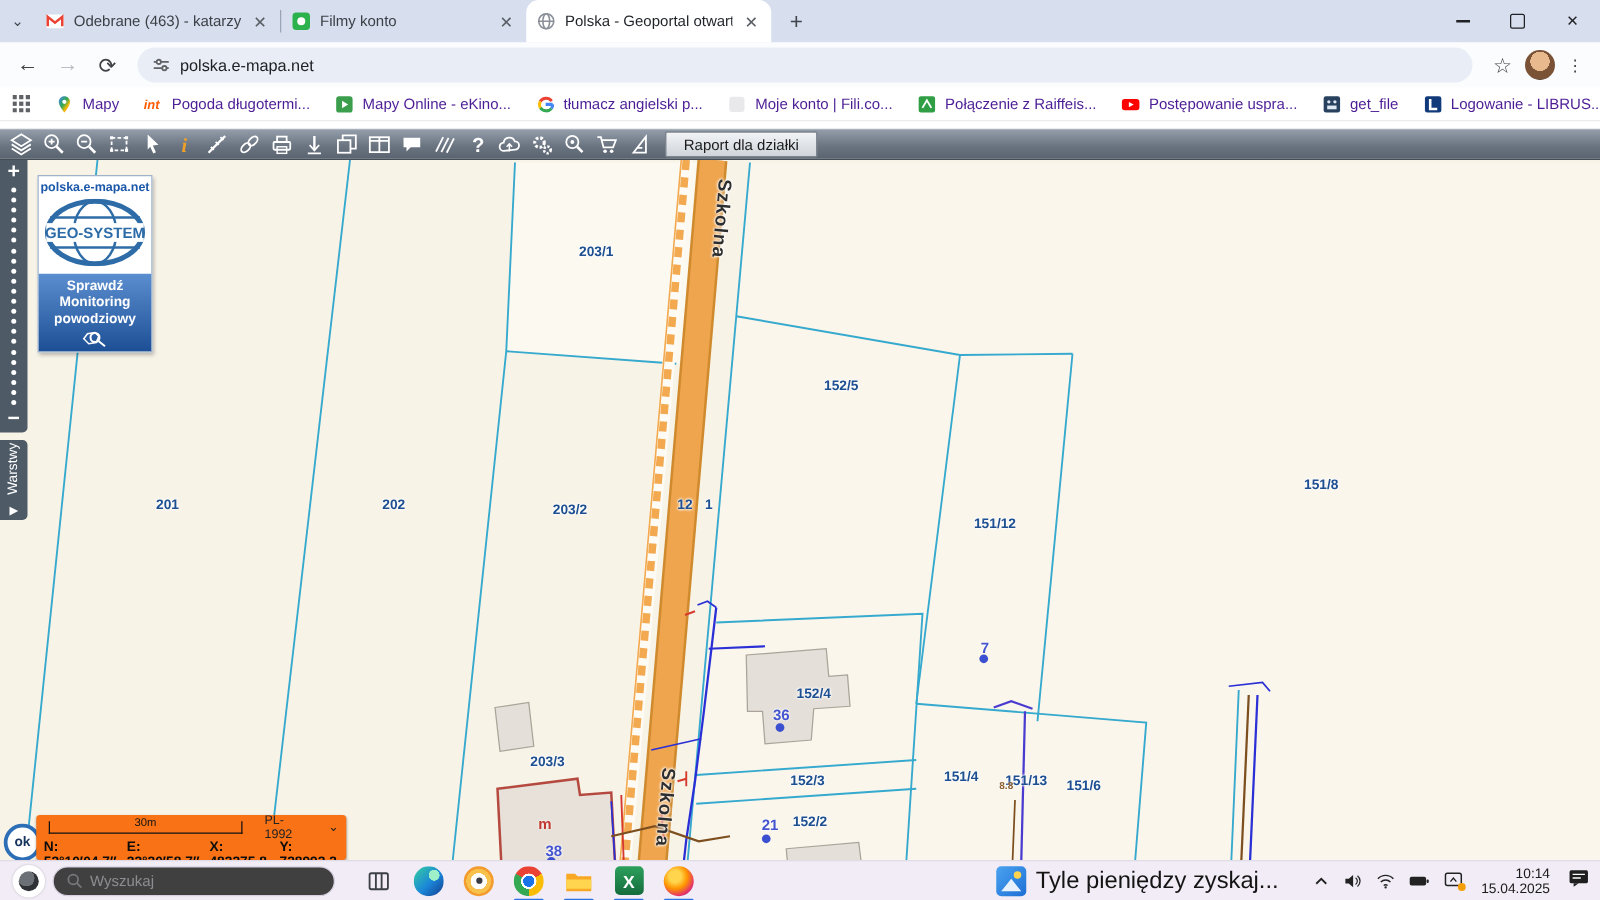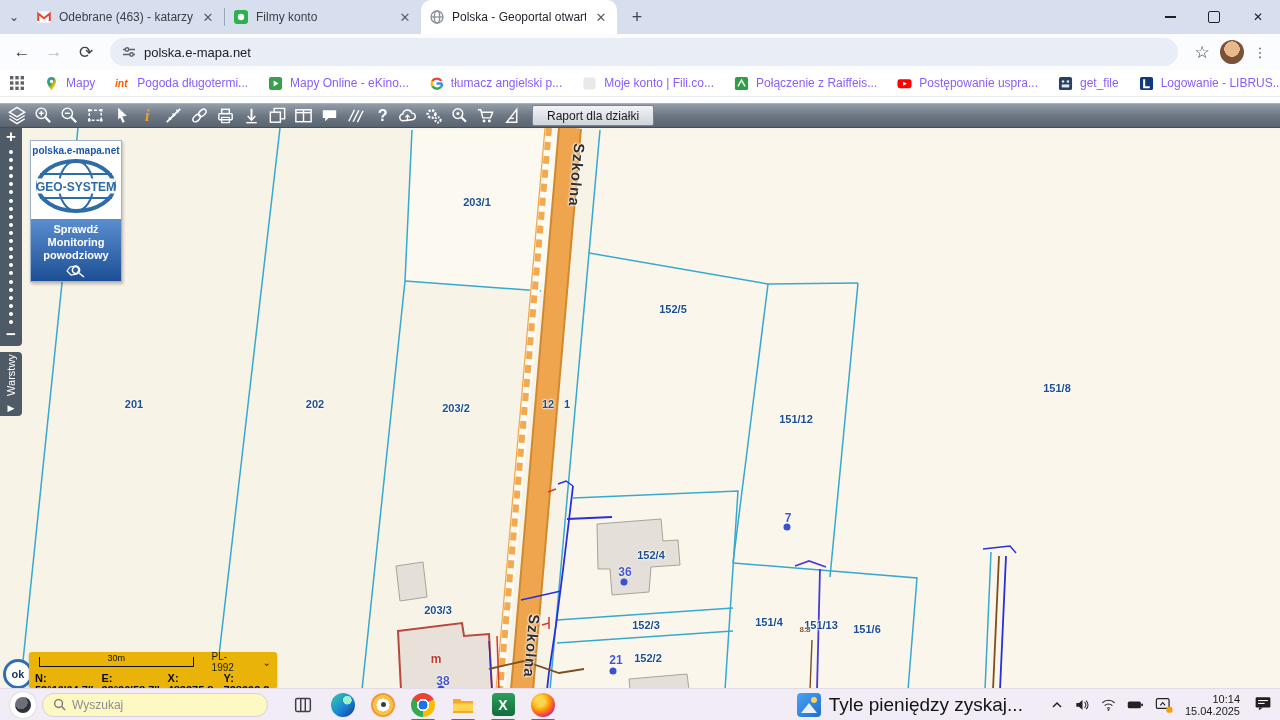--- a/index.html
+++ b/index.html
@@ -40,21 +40,21 @@
   .avatar{width:24px;height:24px;border-radius:50%;
     background:radial-gradient(circle at 50% 38%,#e8b98c 0 40%,#7a5236 41% 75%,#4a3524 76%);}
   .kebab{width:24px;height:24px;display:flex;align-items:center;justify-content:center;
     color:#3f4246;font-size:13px;letter-spacing:0;}
 
   .bmrow{position:absolute;left:0;top:70px;width:1280px;height:27px;background:#fff;
     display:flex;align-items:center;gap:0;padding:0 10px;box-sizing:border-box;
     border-bottom:1px solid #ececec;}
   .appsgrid{width:20px;height:20px;margin-right:8px;display:flex;align-items:center;justify-content:center;}
   .bm-sep{width:1px;height:16px;background:#d6d6d6;margin:0 10px 0 2px;}
-  .bm{display:flex;align-items:center;gap:6px;font-size:12px;color:#8b5cf6;margin-right:20px;white-space:nowrap;}
+  .bm{display:flex;align-items:center;gap:6px;font-size:12px;color:#4c1d95;margin-right:20px;white-space:nowrap;}
   .bm .fav,.bm .fav svg{width:15px;height:15px;}
 
   
   .maptoolbar{position:absolute;left:0;top:103px;width:1280px;height:25px;
     background:linear-gradient(#939daa,#6b7582 55%,#5a6470);
     border-top:1px solid #aab2bd;border-bottom:1px solid #454d56;
     display:flex;align-items:center;padding-left:4px;box-sizing:border-box;}
   .tbtn{width:26px;height:23px;display:flex;align-items:center;justify-content:center;}
   .tbtn svg{width:21px;height:21px;display:block;}
   .report-btn{margin-left:8px;height:19px;padding:0 14px;font-size:12px;color:#1b1b1b;
@@ -105,42 +105,42 @@
   .lp-globe{display:block;margin:1px auto 2px;}
   .lp-band{position:absolute;left:0;right:0;bottom:0;height:62px;
     background:linear-gradient(#5b8ecf,#1d4f96);text-align:center;color:#fff;
     font-weight:bold;font-size:11px;line-height:13px;padding-top:4px;box-sizing:border-box;}
   .lp-band svg{margin-top:1px;}
 
   
   .okbtn{position:absolute;left:3px;top:531px;width:24px;height:24px;border-radius:50%;
     background:#fff;border:3px solid #2d6fb7;display:flex;align-items:center;justify-content:center;
     font-size:11px;font-weight:bold;color:#16355e;box-sizing:content-box;}
-  .scalepanel{position:absolute;left:29px;top:524px;width:248px;height:36px;background:#eab308;
+  .scalepanel{position:absolute;left:29px;top:524px;width:248px;height:36px;background:#f97316;
     border-radius:3px;box-shadow:0 1px 2px rgba(0,0,0,.3);padding:2px 6px;box-sizing:border-box;}
   .sp-row1{display:flex;align-items:center;height:16px;}
   .scalebar{width:156px;height:9px;border-left:1.5px solid #111;border-right:1.5px solid #111;
     border-bottom:1.5px solid #111;position:relative;margin-left:4px;}
   .scalebar span{position:absolute;left:0;right:0;top:-4px;text-align:center;font-size:9px;color:#111;}
   .crs{margin-left:18px;font-size:10px;color:#222;}
   .crs-chev{margin-left:14px;font-size:10px;color:#222;}
   .sp-row2{display:flex;gap:8px;font-size:11px;font-weight:bold;color:#0c0c0c;margin-top:2px;}
 
   .attrib{position:absolute;right:4px;bottom:1px;text-align:right;font-size:9px;color:#3a3a3a;
     line-height:10px;}
   .attrib .ghost{color:#8a6a60;opacity:.55;}
 
   
   .taskbar{position:absolute;left:0;top:688px;width:1280px;height:32px;background:#f1ecf5;
     border-top:1px solid #e0dbe6;display:flex;align-items:center;padding:0 6px;box-sizing:border-box;}
   .startbtn{width:26px;height:26px;border-radius:50%;background:#fff;display:flex;
     align-items:center;justify-content:center;margin:0 6px 0 4px;box-shadow:0 0 2px rgba(0,0,0,.2);}
   .startbtn .core{width:16px;height:16px;border-radius:50%;
     background:radial-gradient(circle at 38% 35%,#6b7077 0 45%,#2f3136 46%);}
-  .tb-searchbox{width:226px;height:24px;background:#fef9c3;border:1px solid #d8d0e0;border-radius:13px;
+  .tb-searchbox{width:226px;height:24px;background:#404040;border:1px solid #d8d0e0;border-radius:13px;
     display:flex;align-items:center;gap:6px;padding:0 10px;box-sizing:border-box;}
   .tb-searchbox .q{font-size:12px;color:#8d8d92;}
   .tb-app{width:26px;height:26px;margin:0 7px;display:flex;align-items:center;justify-content:center;
     position:relative;}
   .tb-app svg{display:block;}
   .tb-app .underline{position:absolute;left:1px;bottom:-4px;width:24px;height:3px;background:#2f6fe4;
     border-radius:2px;}
   .taskview{margin-left:22px;}
   .chrome-ball{width:24px;height:24px;border-radius:50%;
     background:radial-gradient(circle,#1a73e8 0 26%,#fff 27% 36%,rgba(0,0,0,0) 37%),

